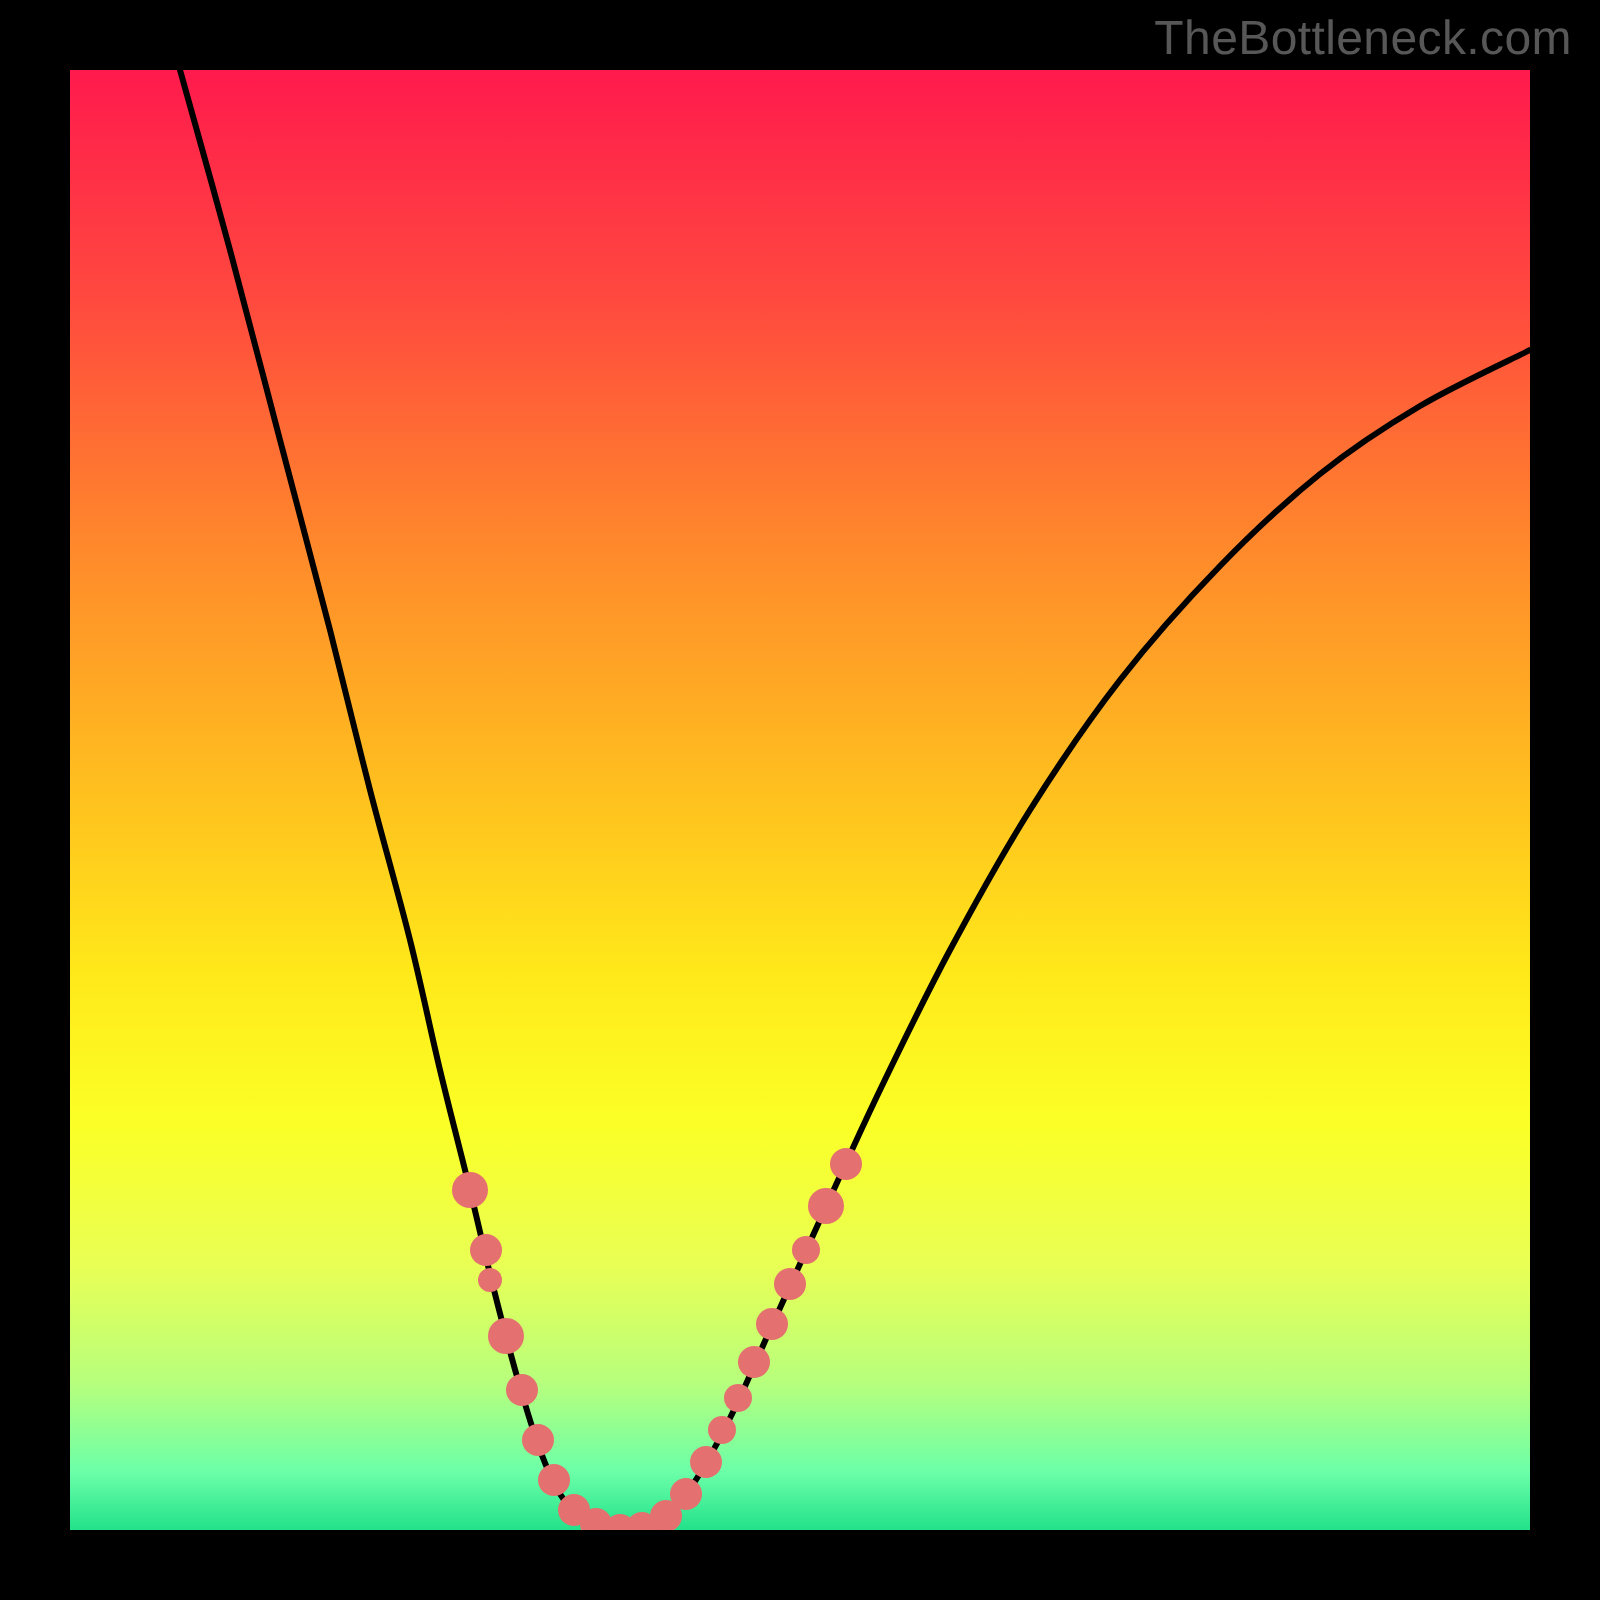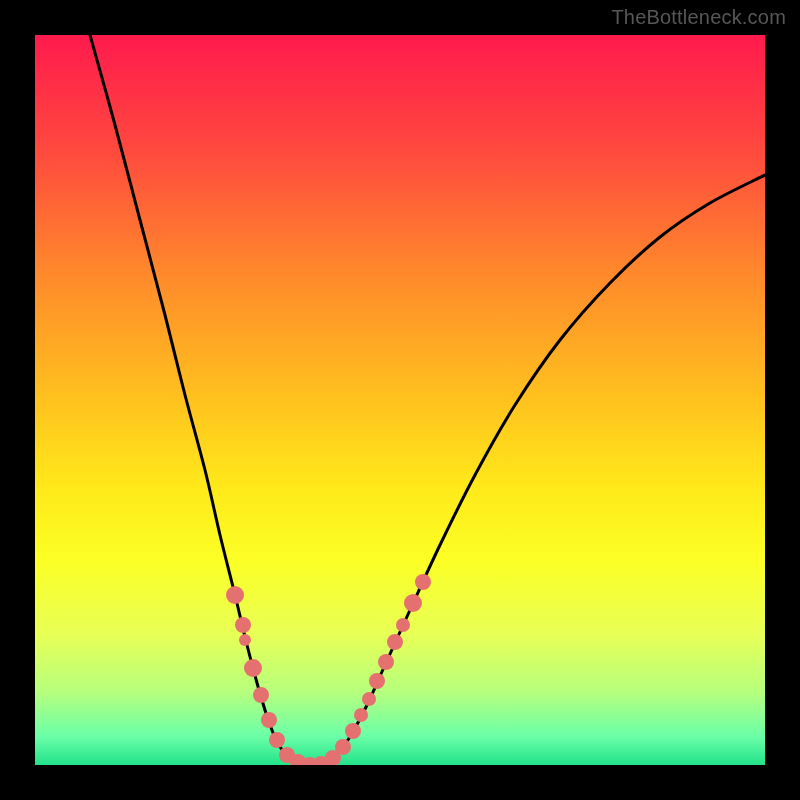--- a/index.html
+++ b/index.html
@@ -22,21 +22,21 @@
     left: 35px;
     top: 35px;
     width: 730px;
     height: 730px;
   }
   .watermark {
     position: absolute;
     top: 6px;
     right: 14px;
     color: #575757;
-    font-size: 20px;
+    font-size: 24px;
     font-weight: 500;
     letter-spacing: 0.2px;
     user-select: none;
   }
   svg { display: block; }
 </style>
 </head>
 <body>
 
 <div class="frame">

